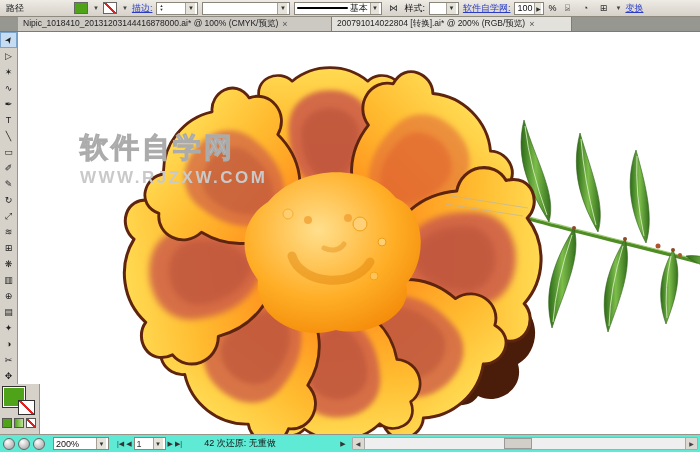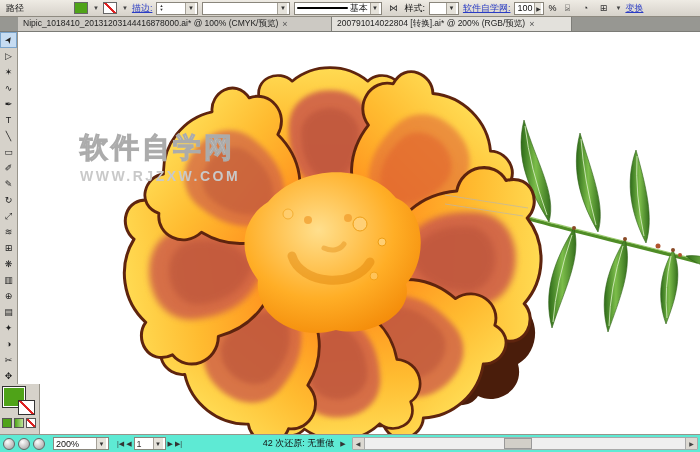--- a/index.html
+++ b/index.html
@@ -54,31 +54,31 @@
   .mini-btn{position:absolute;top:34px;width:10px;height:10px;border:1px solid #555;background:#fff;}
   #btn-color{left:2px;background:var(--fill-green,#4fa318);}
   #btn-gradient{left:14px;background:linear-gradient(90deg,#4fa318,#bfe49a);}
   #btn-none{left:26px;background:linear-gradient(45deg,transparent 42%,#d22 42%,#d22 58%,transparent 58%),#fff;}
 
   
   #canvas{position:absolute;left:18px;top:32px;width:682px;height:402px;background:#fff;overflow:hidden;}
   #watermark{position:absolute;left:52px;top:97px;z-index:3;pointer-events:none;margin-left:10px;}
   #wm-title{font-size:28px;font-weight:bold;letter-spacing:3px;color:rgba(255,255,255,.35);
     -webkit-text-stroke:1px #ababab;text-shadow:0 0 1px #cfcfcf;}
-  #wm-url{font-size:14px;font-weight:bold;letter-spacing:2.5px;color:#c9c9c9;margin-top:1px;}
+  #wm-url{font-size:17px;font-weight:bold;letter-spacing:2.5px;color:#c9c9c9;margin-top:1px;}
 
   
   #statusbar{position:absolute;left:0;top:434px;width:700px;height:18px;background:#5eead4;
     border-top:1px solid #98948a;display:flex;align-items:center;}
   .screen-mode{width:12px;height:12px;border-radius:50%;border:1px solid #666;
     background:radial-gradient(circle at 35% 30%,#fdfdfd,#9a9a9a);margin-left:3px;cursor:pointer;}
   #zoom-combo{margin-left:8px;width:56px;}
   #nav{display:flex;align-items:center;gap:2px;margin-left:8px;color:#333;font-size:7px;}
   #artboard-combo{width:32px;}
-  #undo-status{margin-left:22px;width:130px;text-align:right;color:#111;}
+  #undo-status{margin-left:22px;width:130px;text-align:left;color:#111;}
   #status-flyout{margin-left:6px;font-size:7px;color:#333;cursor:pointer;}
   #hscroll{position:relative;flex:1;height:13px;margin:0 2px 0 6px;background:#efefef;
     border:1px solid #aaa;border-radius:1px;}
   #hscroll .sarrow{position:absolute;top:0;width:12px;height:11px;background:#dcd9d2;
     display:flex;align-items:center;justify-content:center;font-size:6px;color:#444;cursor:pointer;}
   #hscroll .sarrow.left{left:0;border-right:1px solid #aaa;}
   #hscroll .sarrow.right{right:0;border-left:1px solid #aaa;}
   #hscroll .thumb{position:absolute;left:44%;top:0;width:28px;height:11px;background:#d2cfc8;
     border:1px solid #999;cursor:grab;}
 </style>

